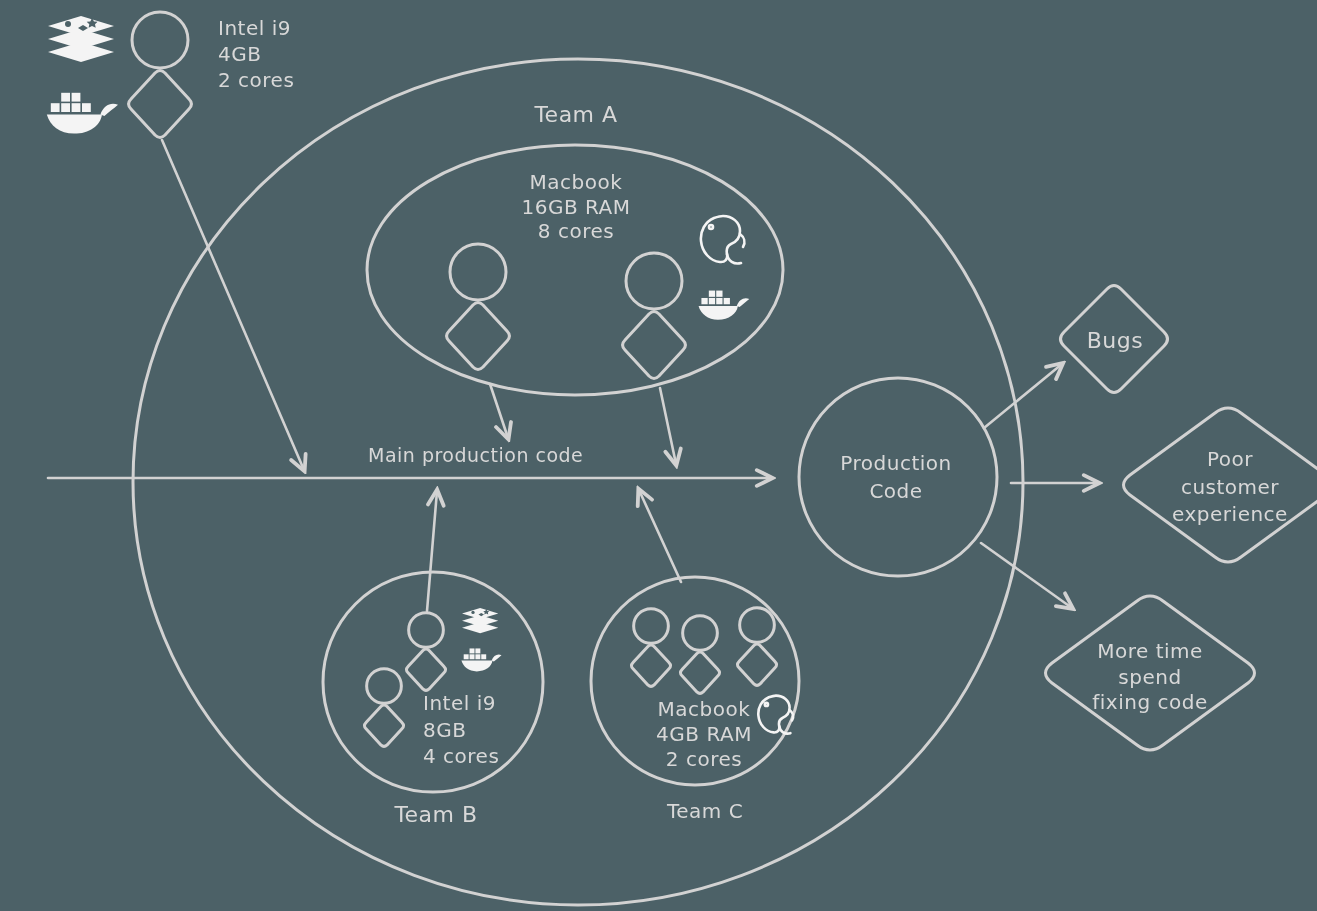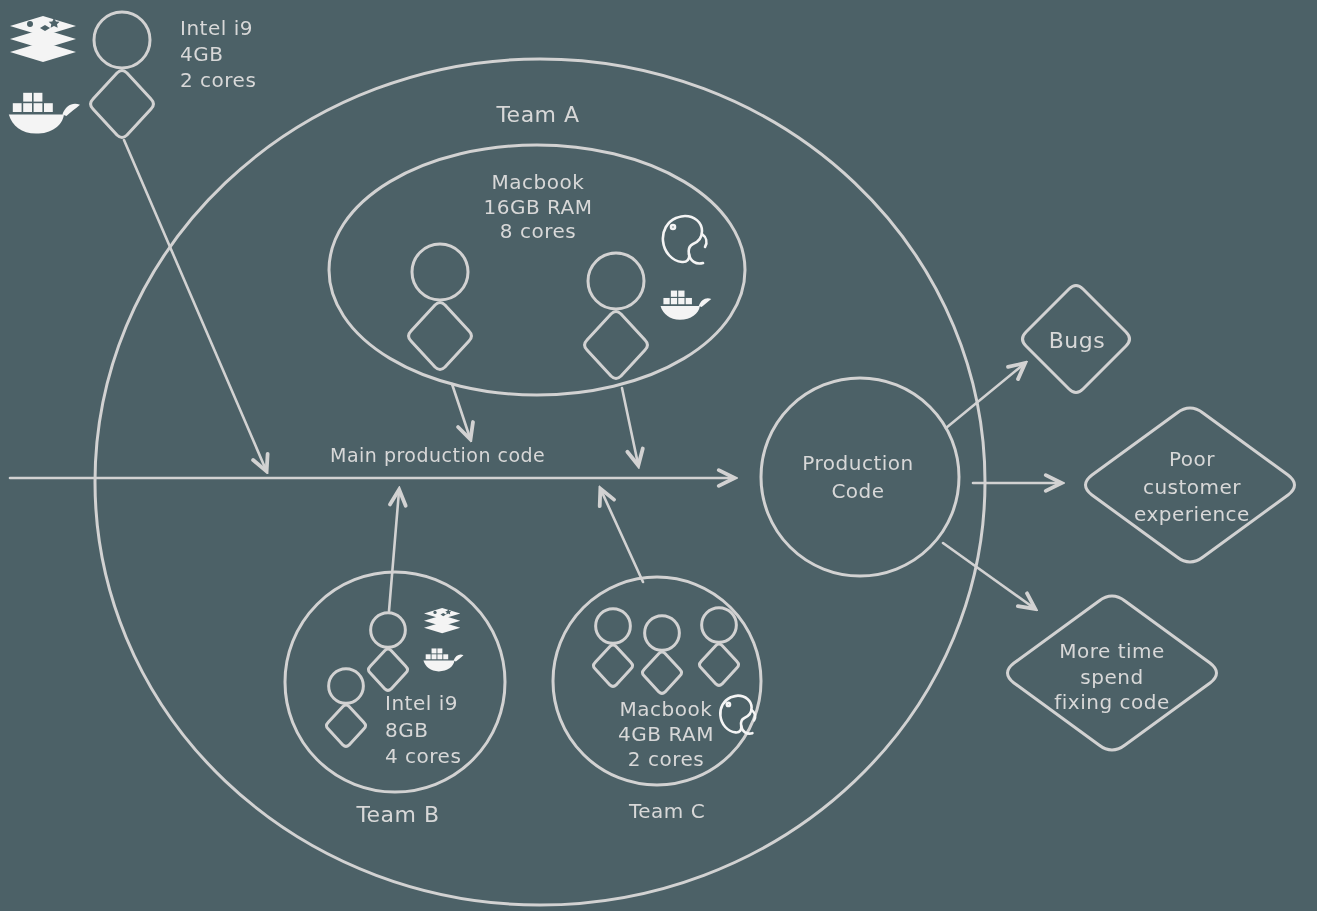--- a/index.html
+++ b/index.html
@@ -1,16 +1,16 @@
 <!DOCTYPE html>
 <html><head>
 <meta charset="utf-8">
 <style>
   html,body{margin:0;padding:0;background:#4c6167;width:1317px;height:911px;overflow:hidden;}
-  .canvas{position:absolute;inset:0;}
+  .canvas{position:absolute;inset:0;margin-left:38px;}
   svg{display:block;}
   text{fill:#d8d8d8;font-family:"DejaVu Sans",sans-serif;letter-spacing:0.5px;}
   .t20{font-size:20px;}
   .t19{font-size:19px;}
   .t22{font-size:22px;}
   .mid{text-anchor:middle;}
   .stroke{fill:none;stroke:#d2d2d2;stroke-width:3;stroke-linecap:round;stroke-linejoin:round;}
   .arrow{fill:none;stroke:#d2d2d2;stroke-width:2.6;stroke-linecap:round;}
   .iconfill{fill:#f4f4f4;stroke:none;}
   .icondeco{fill:#4c6167;stroke:none;}

